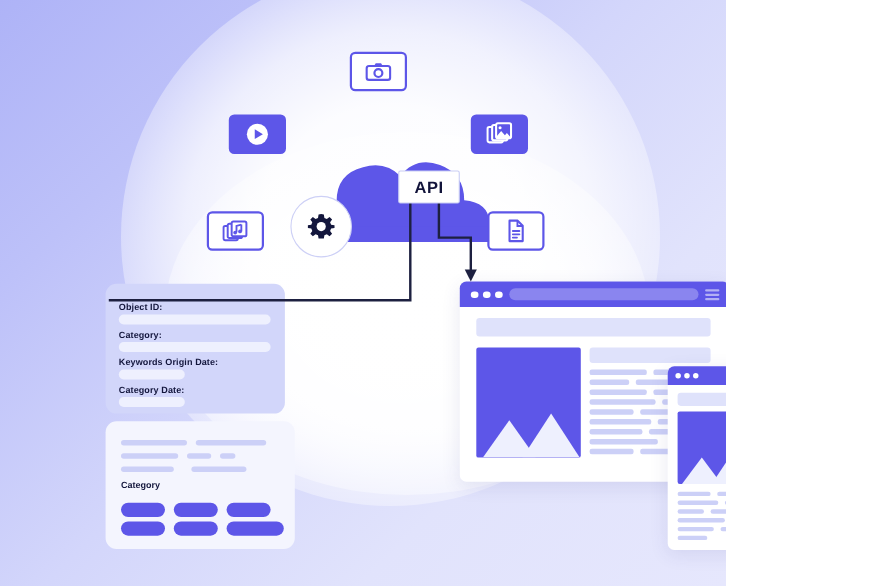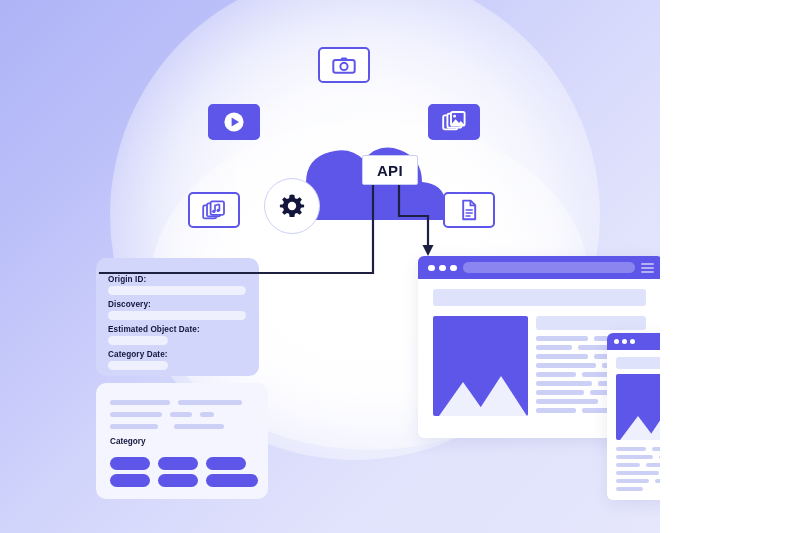--- a/index.html
+++ b/index.html
@@ -295,27 +295,27 @@
                L4.1 7.6 L6.4 5.3 L8.9 7.1 L11.1 6.2 L11.6 3.1 Z" fill="#13163c"></path>
       <circle cx="14" cy="14" r="4.2" fill="#ffffff"></circle>
     </svg>
   </div>
 
   <div id="api-chip">
     <span>API</span>
   </div>
 
   <div id="form-card">
-    <div class="f-label" style="left:12px; top:17px;">Origin ID:</div>
+    <div class="f-label" style="left:12px; top:17px;">Object ID:</div>
     <div class="f-field" style="left:12px; top:28px; width:138px;"></div>
 
-    <div class="f-label" style="left:12px; top:42px;">Discovery:</div>
+    <div class="f-label" style="left:12px; top:42px;">Category:</div>
     <div class="f-field" style="left:12px; top:53px; width:138px;"></div>
 
-    <div class="f-label" style="left:12px; top:67px;">Estimated Object Date:</div>
+    <div class="f-label" style="left:12px; top:67px;">Keywords Origin Date:</div>
     <div class="f-field" style="left:12px; top:78px; width:60px;"></div>
 
     <div class="f-label" style="left:12px; top:92px;">Category Date:</div>
     <div class="f-field" style="left:12px; top:103px; width:60px;"></div>
   </div>
 
   <div id="keywords-card">
 
     <div class="k-line" style="left:14px; top:17px; width:60px;"></div>
     <div class="k-line" style="left:82px; top:17px; width:64px;"></div>

